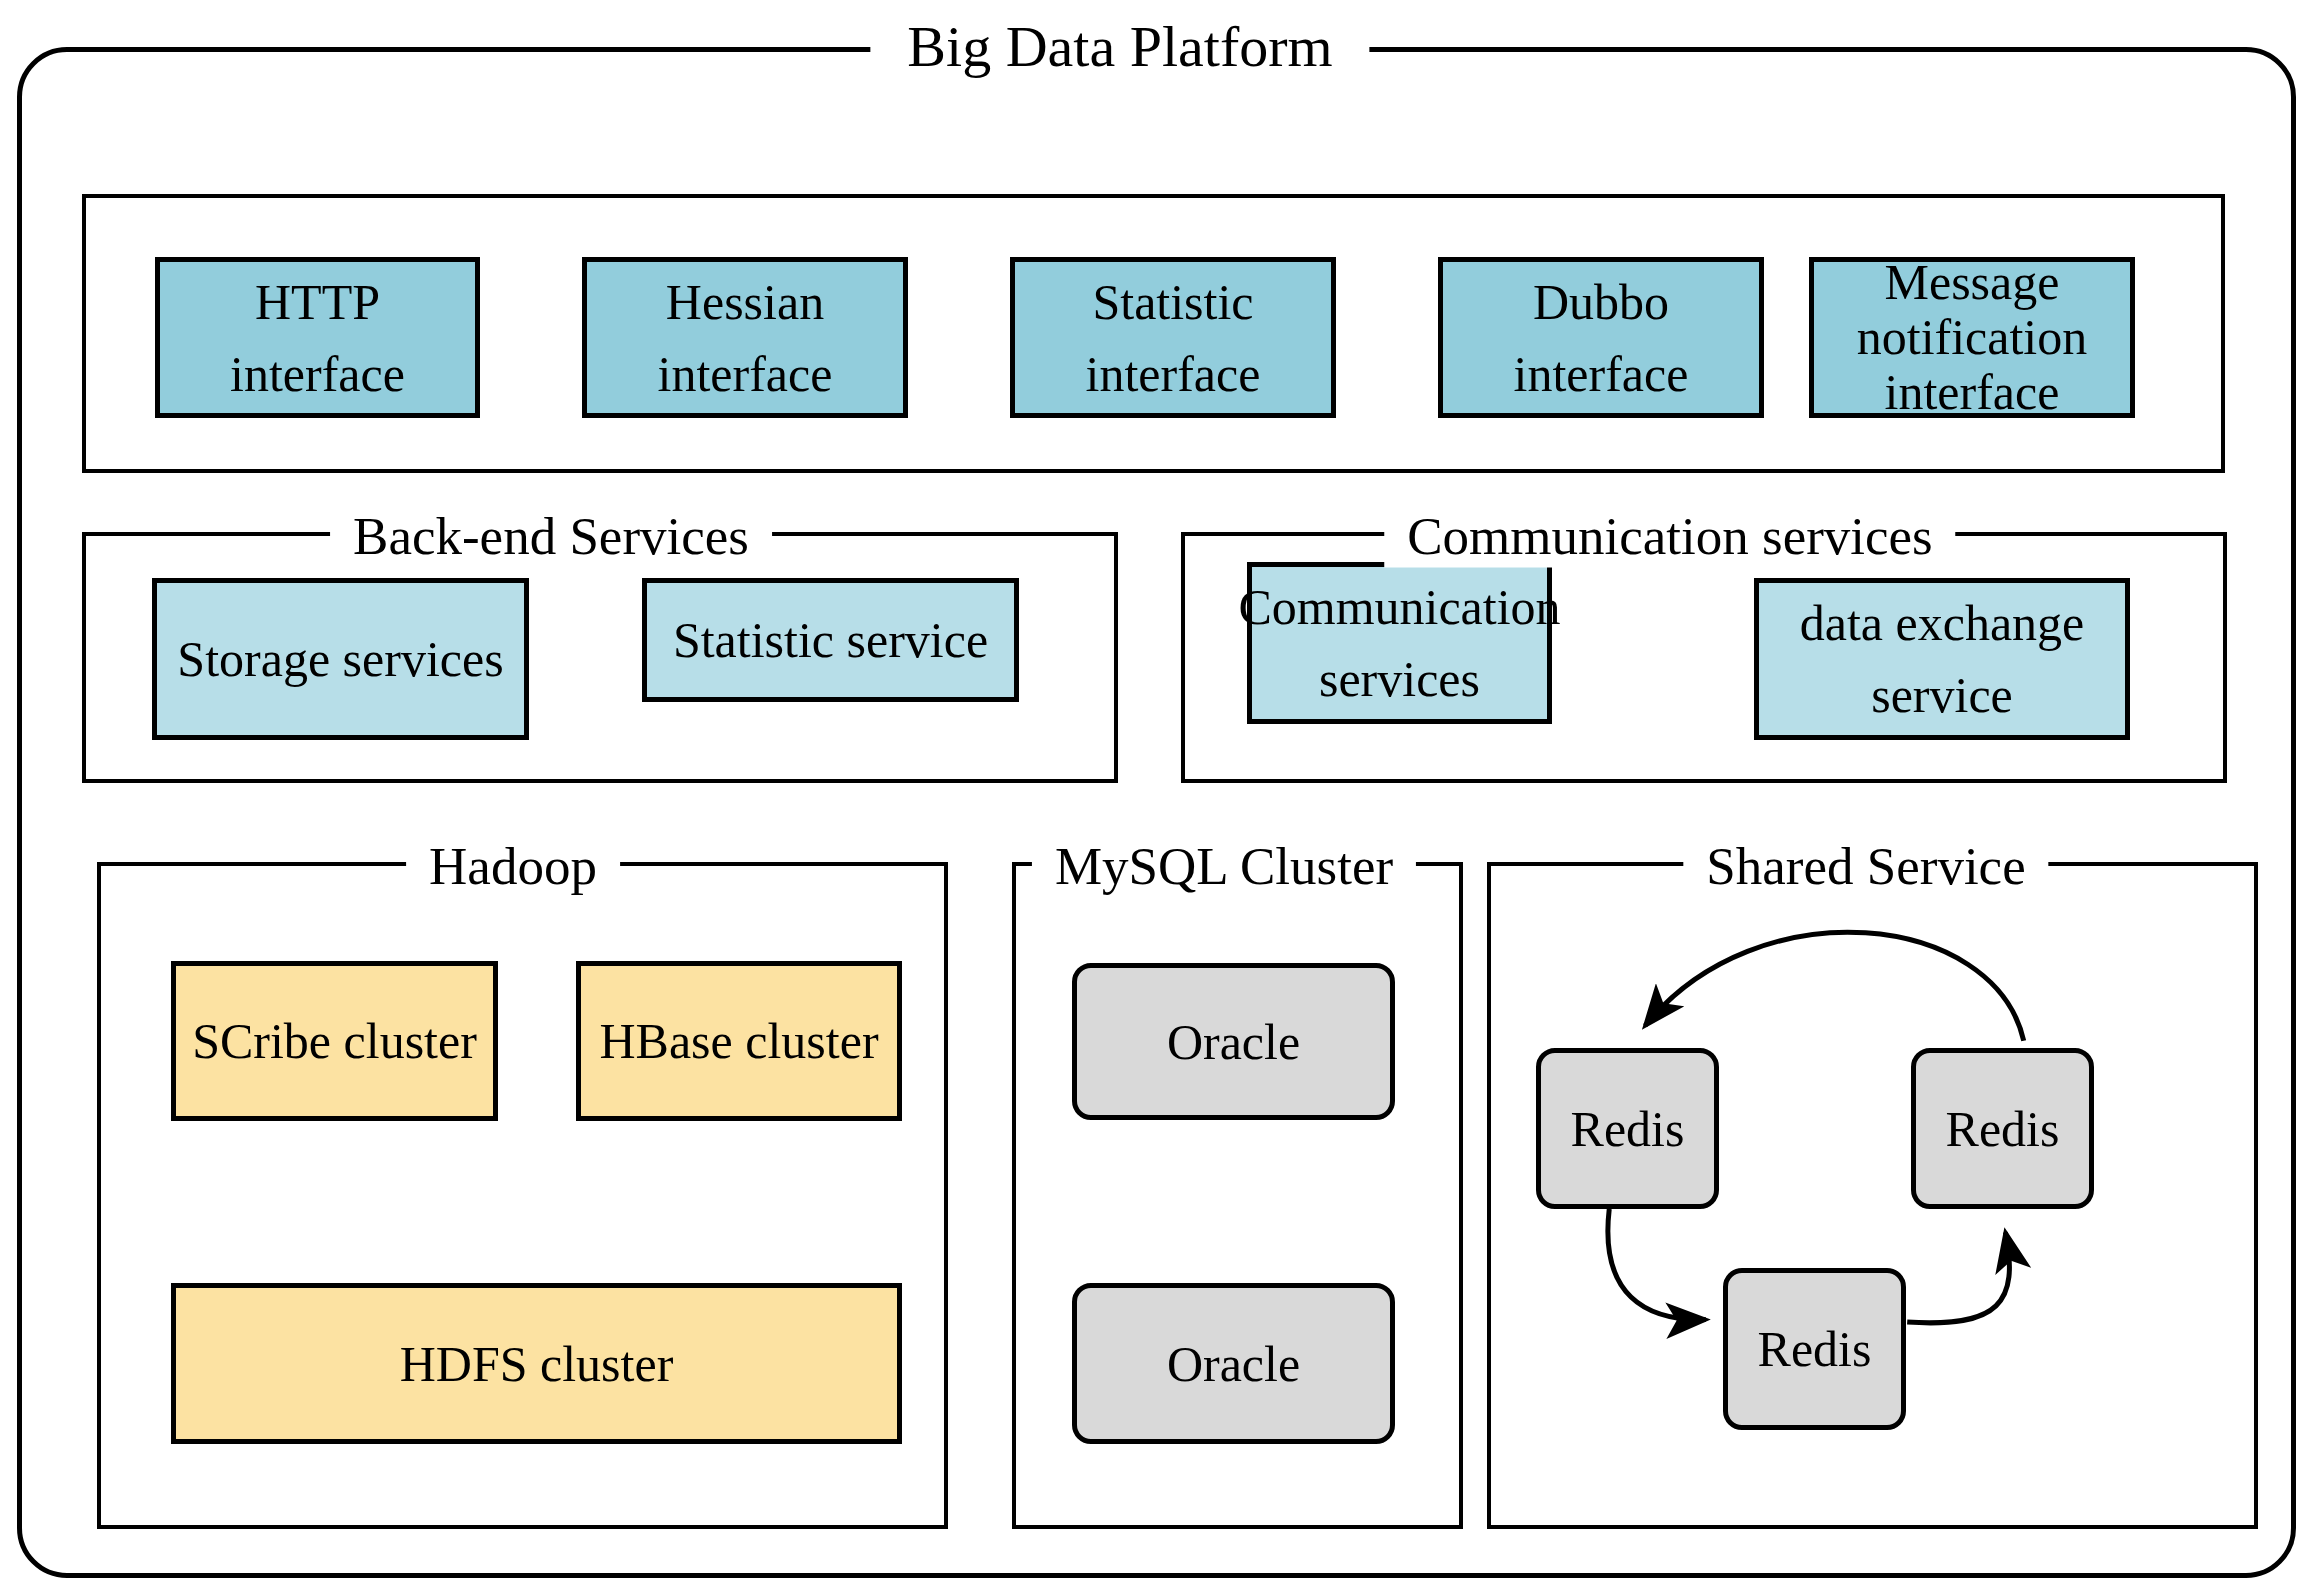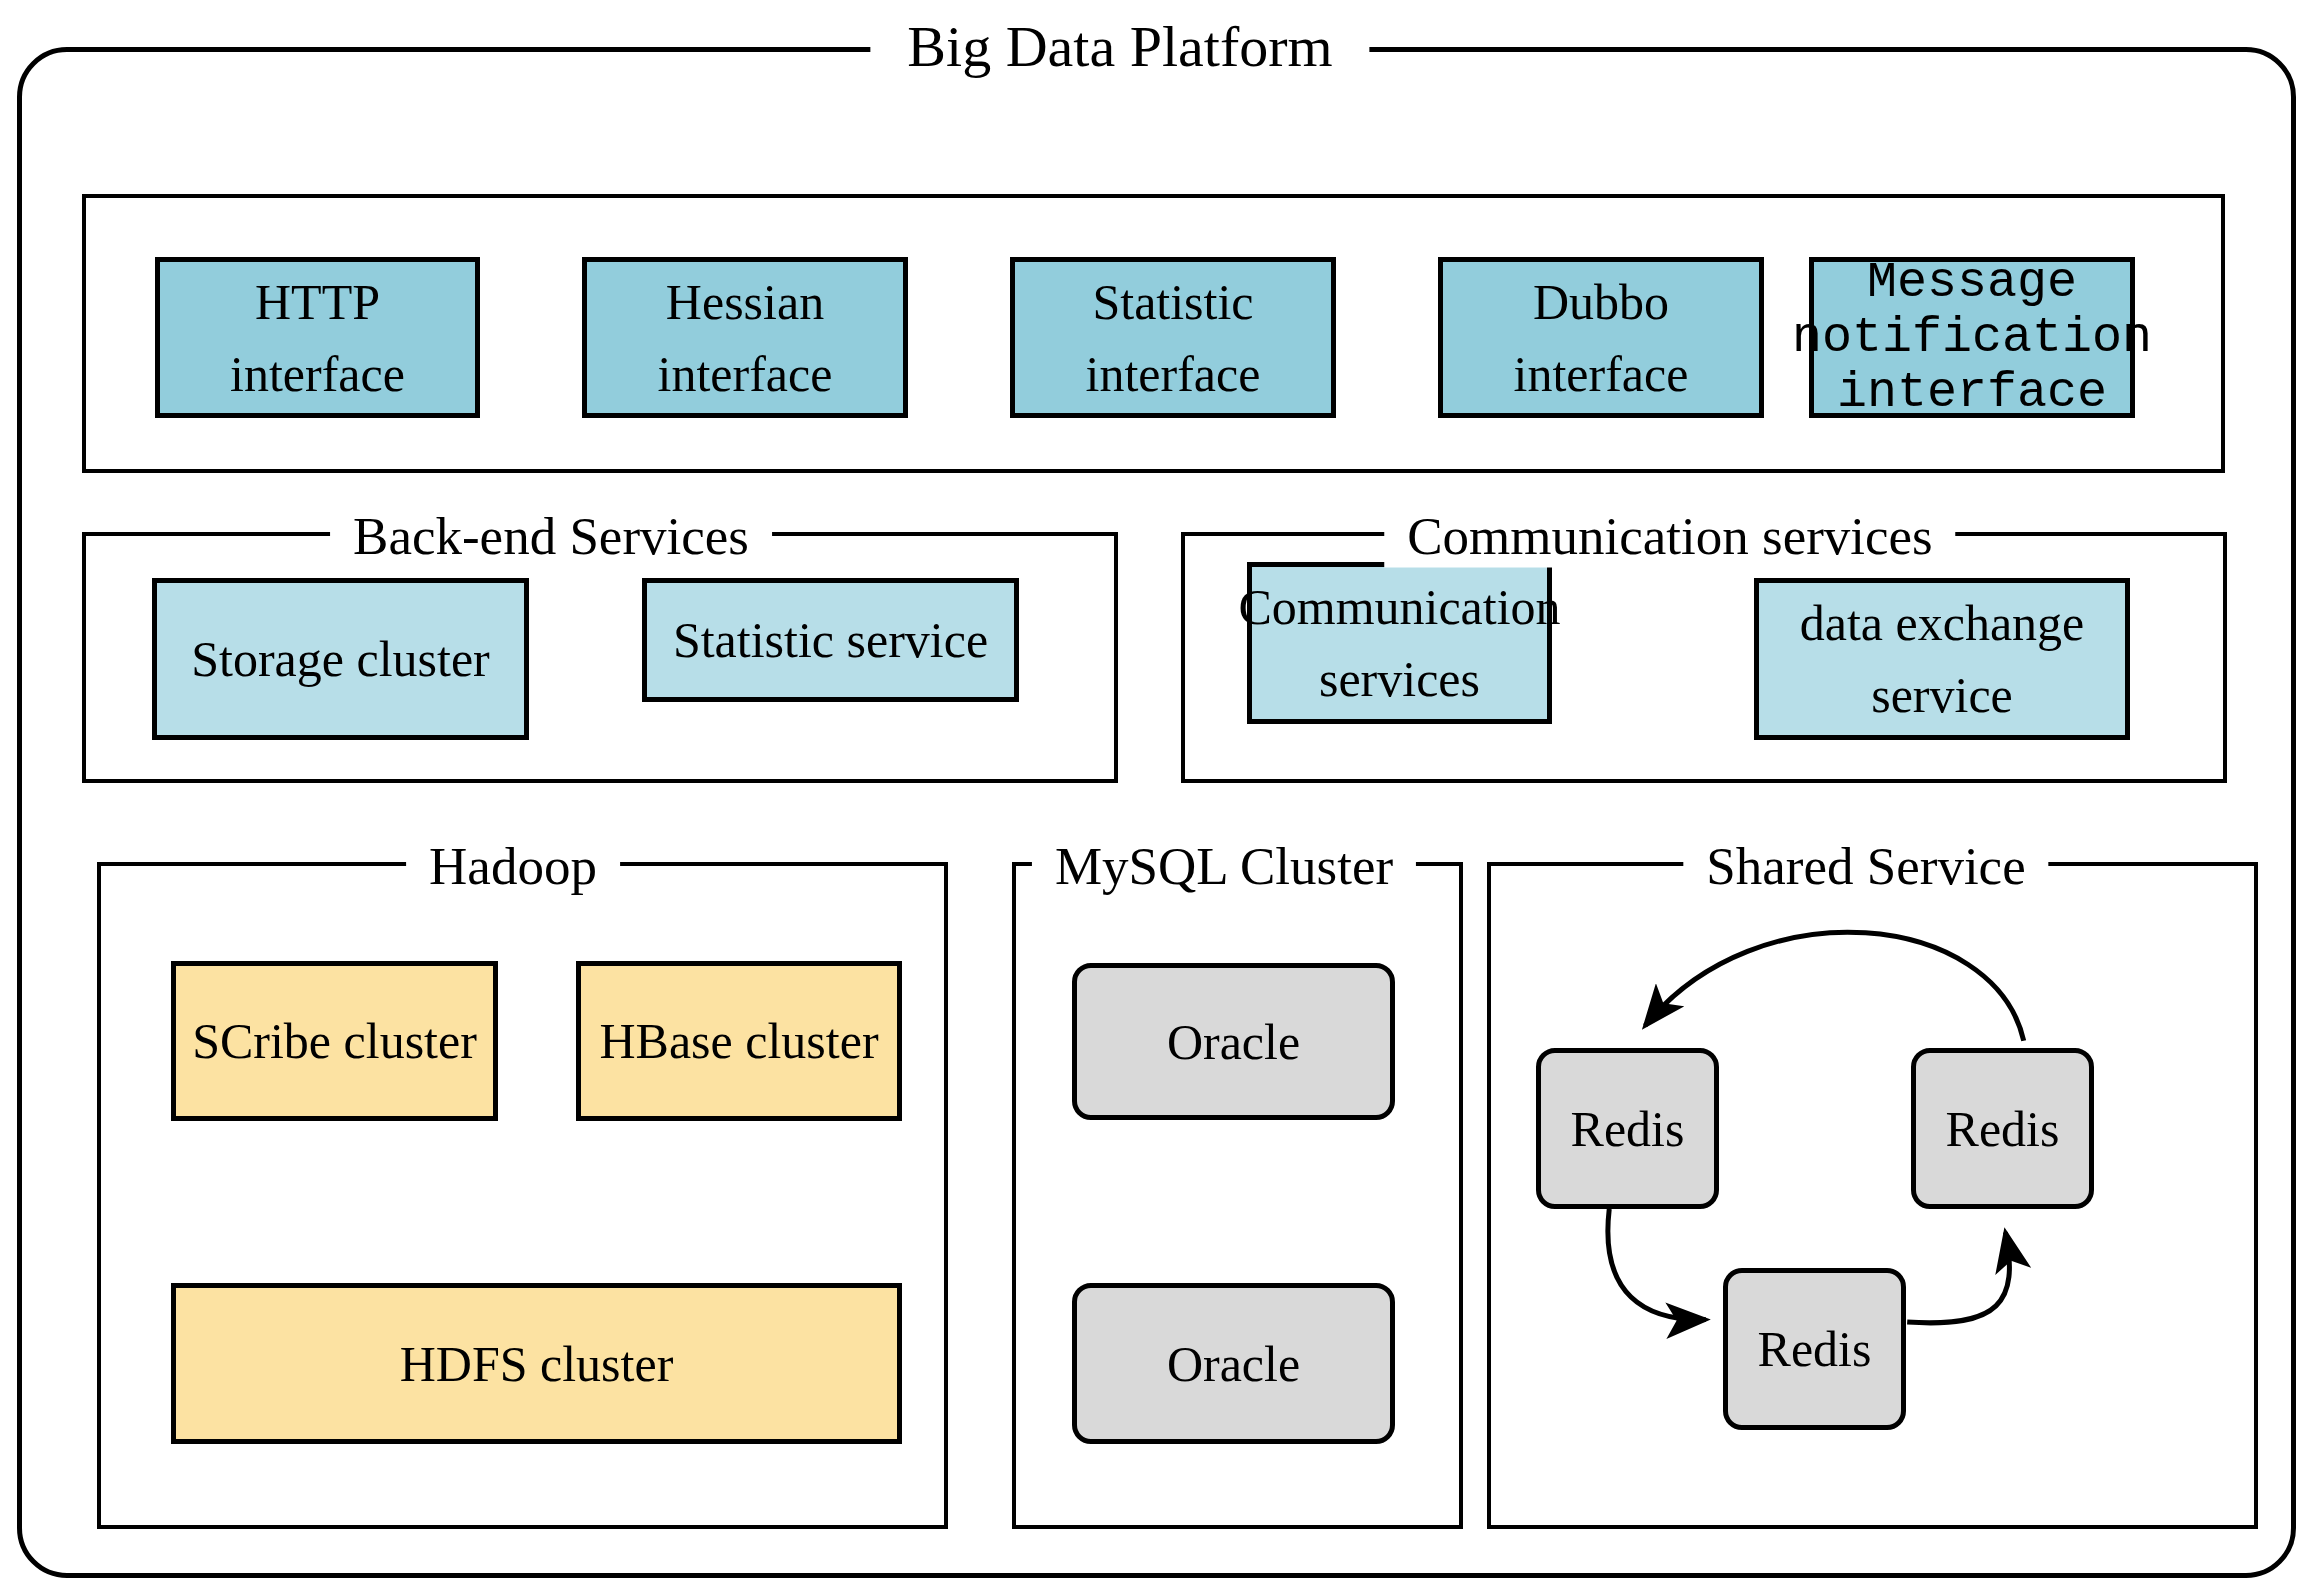--- a/index.html
+++ b/index.html
@@ -24,21 +24,21 @@
     background:#fff;padding:0 23px;font-size:53px;line-height:63px;
     white-space:nowrap;font-weight:normal;margin:0;z-index:2;
   }
   
   .node{
     position:absolute;border:5px solid #000;box-sizing:border-box;
     display:flex;flex-direction:column;align-items:center;justify-content:center;
     text-align:center;font-size:50px;
   }
   .node .ln{display:block;line-height:72px;white-space:nowrap;}
-  .node.tight .ln{line-height:55px;font-family:Liberation Mono, monospace;}
+  .node.tight .ln{line-height:55px;}
   .teal  {background:var(--box-teal,#92CDDC);}
   .blue  {background:var(--box-blue,#B7DEE8);}
   .yellow{background:var(--box-yellow,#FCE2A2);}
   .gray  {background:var(--box-gray,#D9D9D9);border-radius:19px;}
   .arcs{position:absolute;left:0;top:0;z-index:1;}
 </style>
 </head>
 <body>
 
 <div class="outer"></div>
@@ -64,21 +64,21 @@
   <div class="node teal tight" style="left:1723px;top:59px;width:326px;height:161px">
     <span class="ln">Message</span>
     <span class="ln">notification</span>
     <span class="ln">interface</span>
   </div>
 </section>
 
 <section class="group" style="left:82px;top:532px;width:1028px;height:243px">
   <h2 class="group-title" style="left:465px">Back-end Services</h2>
   <div class="node blue" style="left:66px;top:42px;width:377px;height:162px">
-    <span class="ln">Storage cluster</span>
+    <span class="ln">Storage services</span>
   </div>
   <div class="node blue" style="left:556px;top:42px;width:377px;height:124px">
     <span class="ln">Statistic service</span>
   </div>
 </section>
 
 <section class="group" style="left:1181px;top:532px;width:1038px;height:243px">
   <h2 class="group-title" style="left:485px">Communication services</h2>
   <div class="node blue" style="left:62px;top:26px;width:305px;height:162px">
     <span class="ln">Communication</span>

